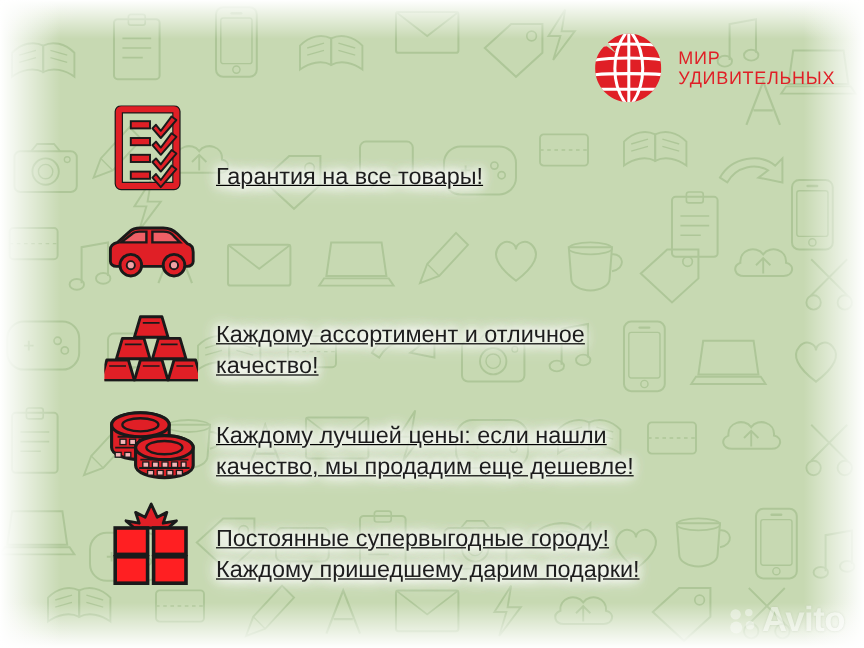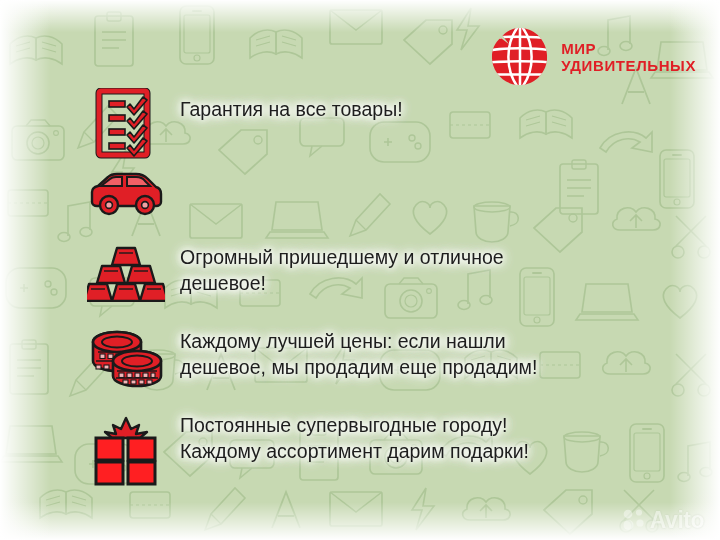--- a/index.html
+++ b/index.html
@@ -53,41 +53,42 @@
     align-items: center;
     gap: 10px;
   }
   .logo-globe {
     width: 62px;
     height: 62px;
     flex: none;
   }
   .logo-text {
     color: #e01f26;
-    font-weight: bold;
+    font-weight: normal;
     font-size: 15px;
     line-height: 17px;
     letter-spacing: 0.6px;
     text-transform: uppercase;
     text-align: left;
   }
   .logo-text span { display: block; white-space: nowrap; }
 
   
   .features {
     position: absolute;
     left: 72px;
     top: 86px;
     width: 570px;
   }
   .feature {
     display: flex;
-    align-items: flex-start;
+    align-items: flex-end;
     margin-bottom: 8px;
     min-height: 70px;
+    text-decoration: underline;
   }
   .feature-icon {
     width: 108px;
     flex: none;
     display: flex;
     justify-content: center;
     align-items: center;
     padding-top: 2px;
   }
   .feature-icon svg { display: block; }
@@ -121,21 +122,21 @@
     position: absolute;
     right: 16px;
     bottom: 8px;
     display: flex;
     align-items: center;
     gap: 5px;
     opacity: 0.42;
   }
   .avito-word {
     color: #ffffff;
-    font-size: 23px;
+    font-size: 29px;
     font-weight: bold;
     letter-spacing: -0.5px;
     line-height: 1;
     text-shadow: 0 0 2px rgba(120,140,110,0.55);
   }
 </style>
 </head>
 <body>
 
 <div id="poster">
@@ -400,22 +401,22 @@
             <path d="M32 9 L46 9"></path>
               <path d="M17 27 L31 27"></path>
               <path d="M47 27 L61 27"></path>
             <path d="M4 45 L18 45"></path>
               <path d="M32 45 L46 45"></path>
               <path d="M60 45 L74 45"></path>
           </g>
         </svg>
       </div>
       <div class="feature-text">
-        <span>Огромный пришедшему и отличное</span>
-        <span>дешевое!</span>
+        <span>Каждому ассортимент и отличное</span>
+        <span>качество!</span>
       </div>
     </div>
 
     <div class="feature f4">
       <div class="feature-icon">
         <svg width="82" height="62" viewBox="0 0 82 62">
 
           <path d="M8 14 C8 8 20 4 32 4 C44 4 56 8 56 14 L56 33 C56 39 44 43 32 43
                    C20 43 8 39 8 33 Z" fill="#e01f26" stroke="#1a1a1a" stroke-width="2.6" stroke-linejoin="round"></path>
           <ellipse cx="32" cy="14" rx="24" ry="10" fill="#e01f26" stroke="#1a1a1a" stroke-width="2.6"></ellipse>
@@ -453,41 +454,41 @@
           </g>
 
           <g fill="#f3b6b8" stroke="#1a1a1a" stroke-width="1.1">
             <rect x="11" y="37" width="5" height="4"></rect>
               <rect x="19" y="37" width="5" height="4"></rect>
           </g>
         </svg>
       </div>
       <div class="feature-text">
         <span>Каждому лучшей цены: если нашли</span>
-        <span>дешевое, мы продадим еще продадим!</span>
+        <span>качество, мы продадим еще дешевле!</span>
       </div>
     </div>
 
     <div class="feature f5">
       <div class="feature-icon">
         <svg width="70" height="70" viewBox="0 0 70 70">
 
           <path d="M35 2 L30 13 L22 9 L25 18 L14 16 L21 22 L49 22 L56 16 L45 18 L48 9 L40 13 Z" fill="#e01f26" stroke="#1a1a1a" stroke-width="2.4" stroke-linejoin="round"></path>
 
           <g fill="#ff1f22" stroke="#1a1a1a" stroke-width="3">
             <rect x="5" y="22" width="27" height="22"></rect>
             <rect x="37" y="22" width="27" height="22"></rect>
             <rect x="5" y="46" width="27" height="22"></rect>
             <rect x="37" y="46" width="27" height="22"></rect>
           </g>
         </svg>
       </div>
       <div class="feature-text">
         <span>Постоянные супервыгодные городу!</span>
-        <span>Каждому ассортимент дарим подарки!</span>
+        <span>Каждому пришедшему дарим подарки!</span>
       </div>
     </div>
 
   </div>
 
   <div class="avito">
     <svg width="22" height="24" viewBox="0 0 22 24">
       <circle cx="5" cy="6" r="4.3" fill="#ffffff"></circle>
       <circle cx="16" cy="4.5" r="3.1" fill="#ffffff"></circle>
       <circle cx="5.5" cy="17" r="5" fill="#ffffff"></circle>

